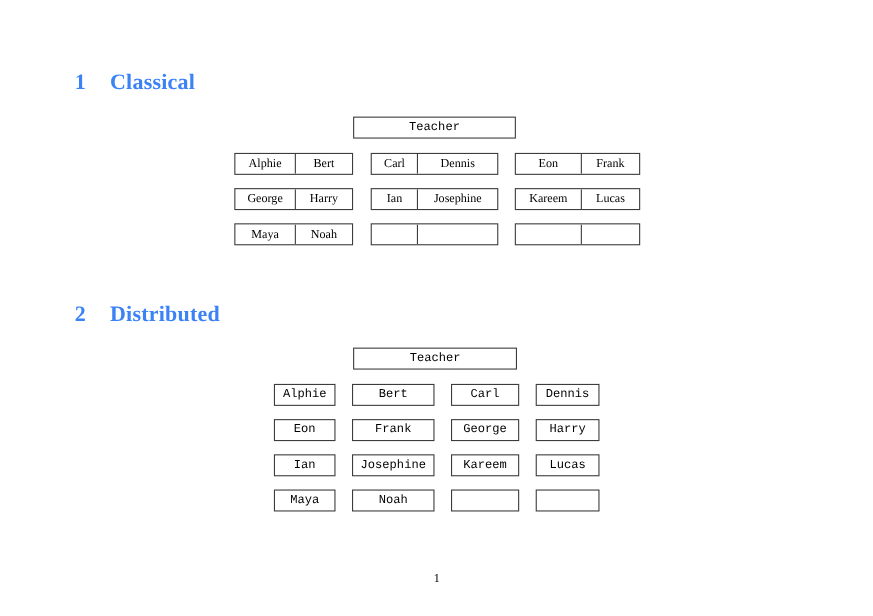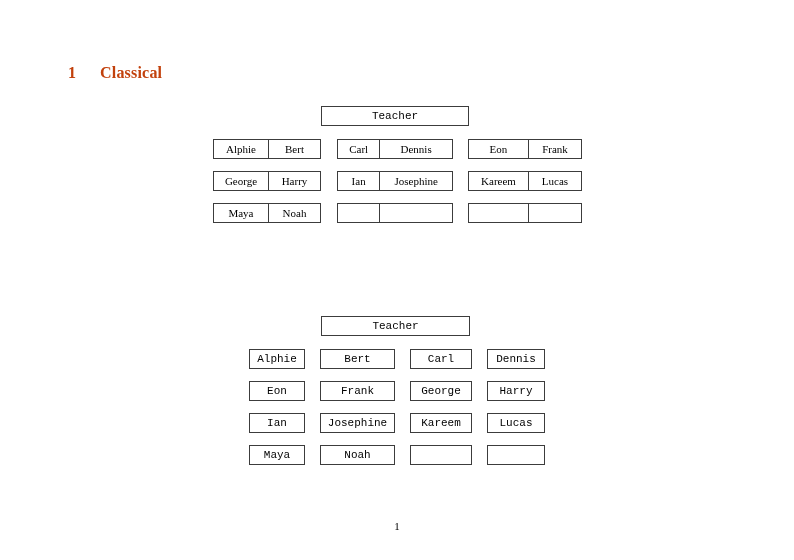--- a/index.html
+++ b/index.html
@@ -20,25 +20,25 @@
   .page {
     position: absolute;
     inset: 0;
     width: 794px;
     height: 560px;
   }
 
   
   .section-heading {
     position: absolute;
-    font-size: 16px;
+    font-size: 20px;
     font-weight: bold;
     letter-spacing: 0.2px;
     white-space: nowrap;
-    color: #c2410c;
+    color: #3b82f6;
   }
   .section-heading .num {
     display: inline-block;
     width: 32px;
   }
   #heading-classical   { left: 68px;  top: 64px; }
   #heading-distributed { left: 68px;  top: 275px; }
 
   
   .box {
@@ -149,20 +149,23 @@
   </div>
   <div class="group-row" style="left:468px; top:171px; width:114px;">
     <div class="cell" style="width:60px;">Kareem</div>
     <div class="cell" style="width:54px;">Lucas</div>
   </div>
   <div class="group-row" style="left:468px; top:203px; width:114px;">
     <div class="cell" style="width:60px;"></div>
     <div class="cell" style="width:54px;"></div>
   </div>
 
+  <div class="section-heading" id="heading-distributed">
+    <span class="num">2</span><span>Distributed</span>
+  </div>
 
   <div class="box teacher-box" style="left:321px; top:316px; width:149px;">
     <span>Teacher</span>
   </div>
 
   <div class="box single-box" style="left:249px; top:349px; width:56px;">Alphie</div>
   <div class="box single-box" style="left:320px; top:349px; width:75px;">Bert</div>
   <div class="box single-box" style="left:410px; top:349px; width:62px;">Carl</div>
   <div class="box single-box" style="left:487px; top:349px; width:58px;">Dennis</div>
 

